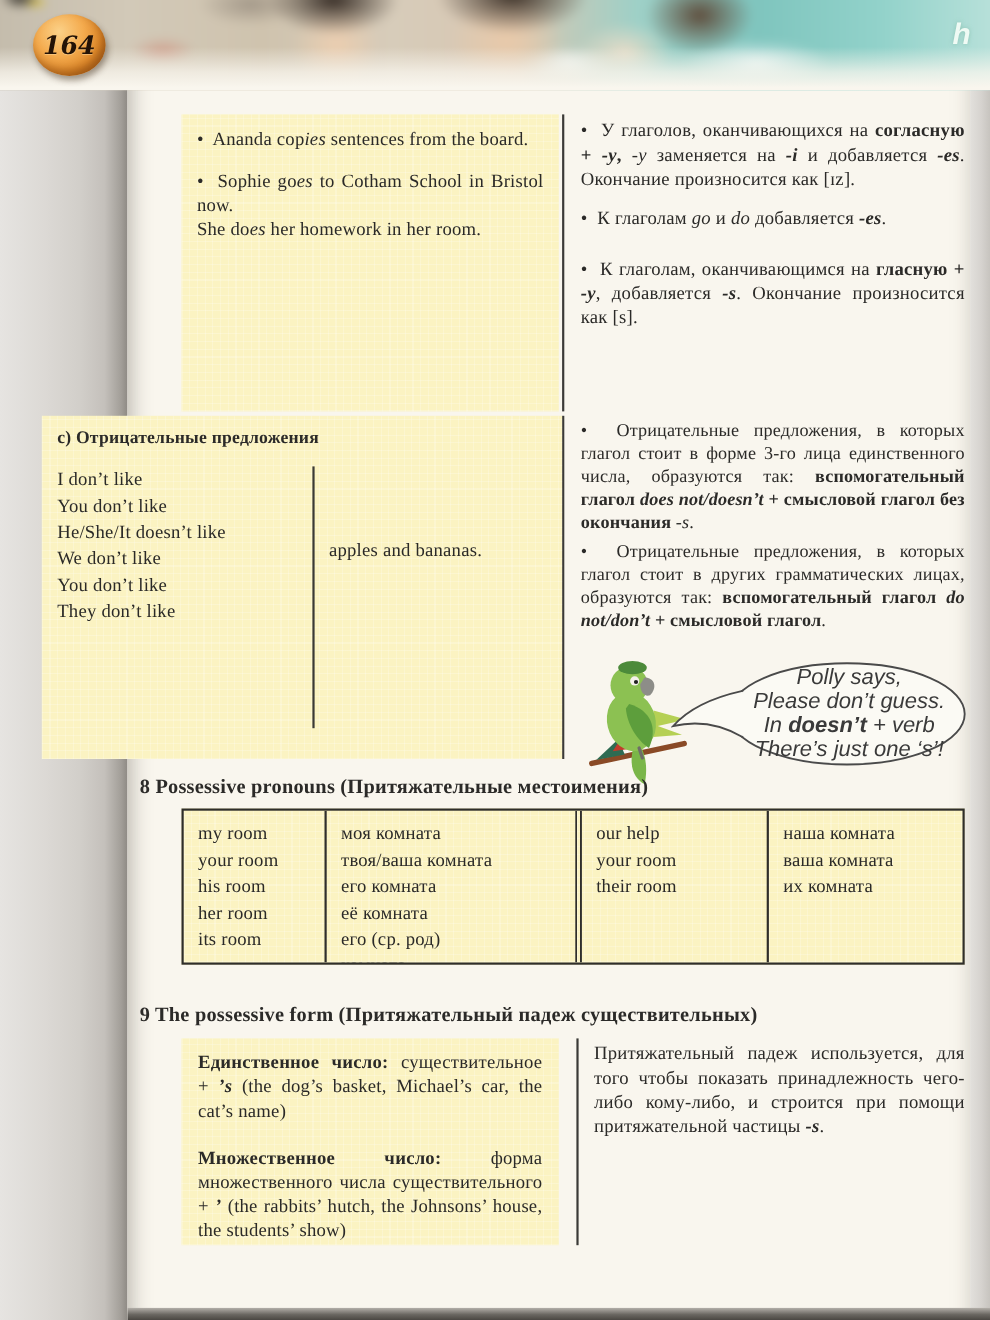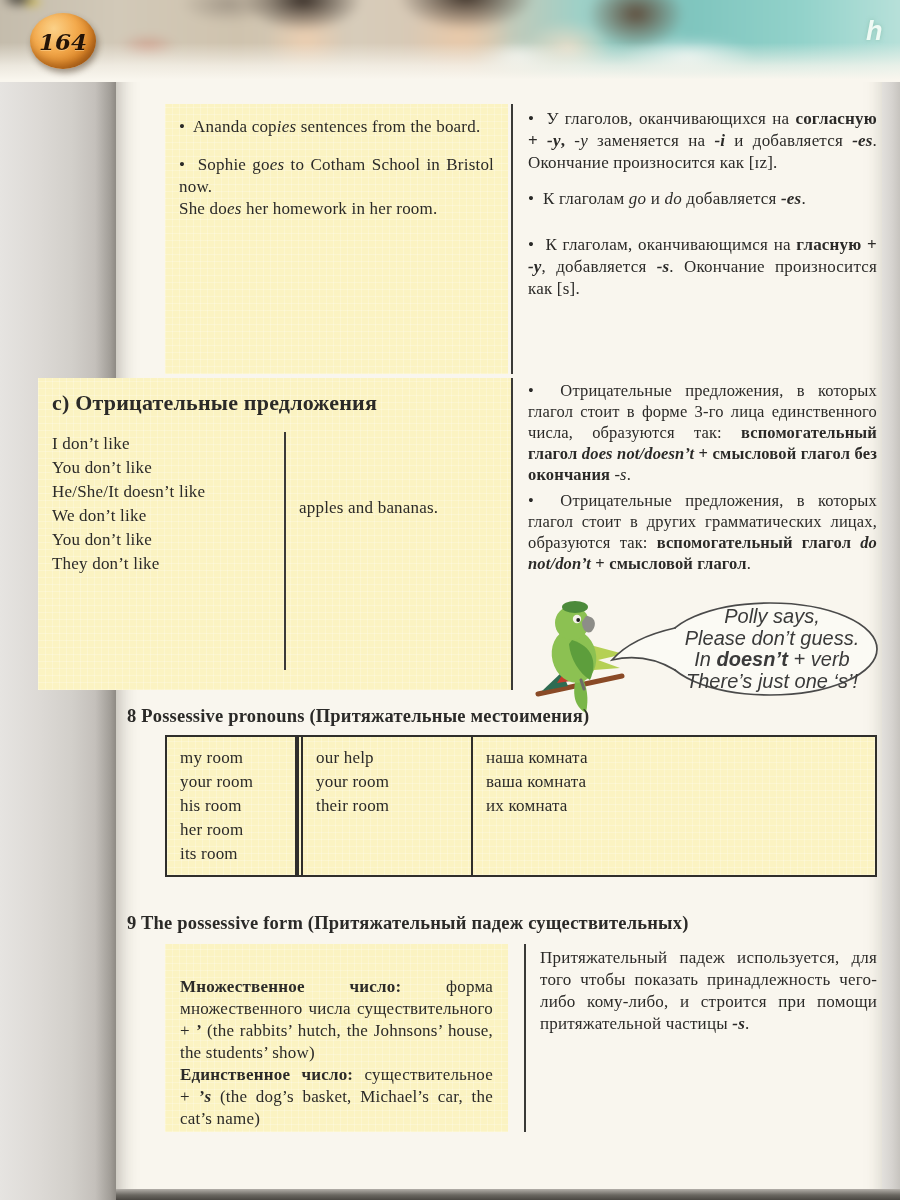--- a/index.html
+++ b/index.html
@@ -95,21 +95,21 @@
   .t1-left .g2{margin-top:56px}
   .t1-left .g3{margin-top:16px}
   .vr1{left:511px;top:104px;height:270px;}
   .t1-right{position:absolute;left:528px;top:104px;width:349px;height:276px;overflow:hidden;z-index:2;}
   .t1-right .rp1{margin-top:4px}
   .t1-right .rp2{margin-top:24px}
   .t1-right .rp3{margin-top:14px}
 
   
   .c-box{position:absolute;left:38px;top:378px;width:473px;height:312px;padding:12px 14px;z-index:2;}
-  .c-head{font-weight:bold;font-size:22px;letter-spacing:.2px;}
+  .c-head{font-weight:bold;font-size:16px;letter-spacing:.2px;}
   .c-conj{display:flex;margin-top:16px;}
   .c-subjects{width:232px;font-size:17px;line-height:24px;letter-spacing:.2px;}
   .c-div{border-left:2px solid #3b3a37;height:238px;}
   .c-object{padding-left:13px;padding-top:66px;font-size:17px;letter-spacing:.2px;}
   .vr2{left:511px;top:378px;height:312px;}
   .c-right{position:absolute;left:528px;top:378px;width:349px;height:232px;overflow:hidden;z-index:2;}
   .c-right .rp1{margin-top:2px}
   .c-right .rp2{margin-top:5px}
 
   
@@ -222,35 +222,43 @@
 <div class="h8">8 Possessive pronouns (Притяжательные местоимения)</div>
 <div class="tbl8 ycell">
   <div class="col c1">
       <div class="line">my room</div>
       <div class="line">your room</div>
       <div class="line">his room</div>
       <div class="line">her room</div>
       <div class="line">its room</div>
     </div>
   <div class="sep"></div>
+  <div class="col c2">
+      <div class="line">моя комната</div>
+      <div class="line">твоя/ваша комната</div>
+      <div class="line">его комната</div>
+      <div class="line">её комната</div>
+      <div class="line">его (ср. род)</div>
+      <div class="line">комната</div>
+    </div>
   <div class="sep2"></div>
   <div class="col c3">
       <div class="line">our help</div>
       <div class="line">your room</div>
       <div class="line">their room</div>
     </div>
   <div class="sep"></div>
   <div class="col c4">
       <div class="line">наша комната</div>
       <div class="line">ваша комната</div>
       <div class="line">их комната</div>
     </div>
 </div>
 
 <div class="h9">9 The possessive form (Притяжательный падеж существительных)</div>
 <div class="p9-box ycell txt">
+  <div class="para j"><span class="b">Единственное число:</span><span> существительное + </span><span class="b it">’s</span><span> (the dog’s basket, Michael’s car, the cat’s name)</span></div>
   <div class="para j p2"><span class="b">Множественное число:</span><span> форма множественного числа существительного + </span><span class="b it">’</span><span> (the rabbits’ hutch, the Johnsons’ house, the students’ show)</span></div>
-  <div class="para j"><span class="b">Единственное число:</span><span> существительное + </span><span class="b it">’s</span><span> (the dog’s basket, Michael’s car, the cat’s name)</span></div>
 </div>
 <div class="vrule vr3"></div>
 <div class="p9-right txt">
   <div class="para j"><span>Притяжательный падеж используется, для того чтобы показать принадлежность чего-либо кому-либо, и строится при помощи притяжательной частицы </span><span class="b it">-s</span><span>.</span></div>
 </div>
 
 </body></html>

